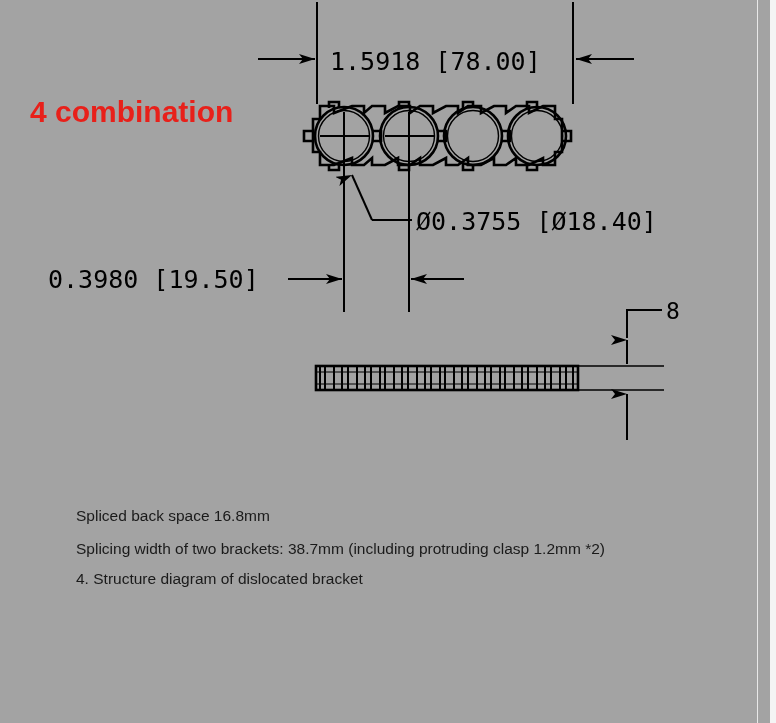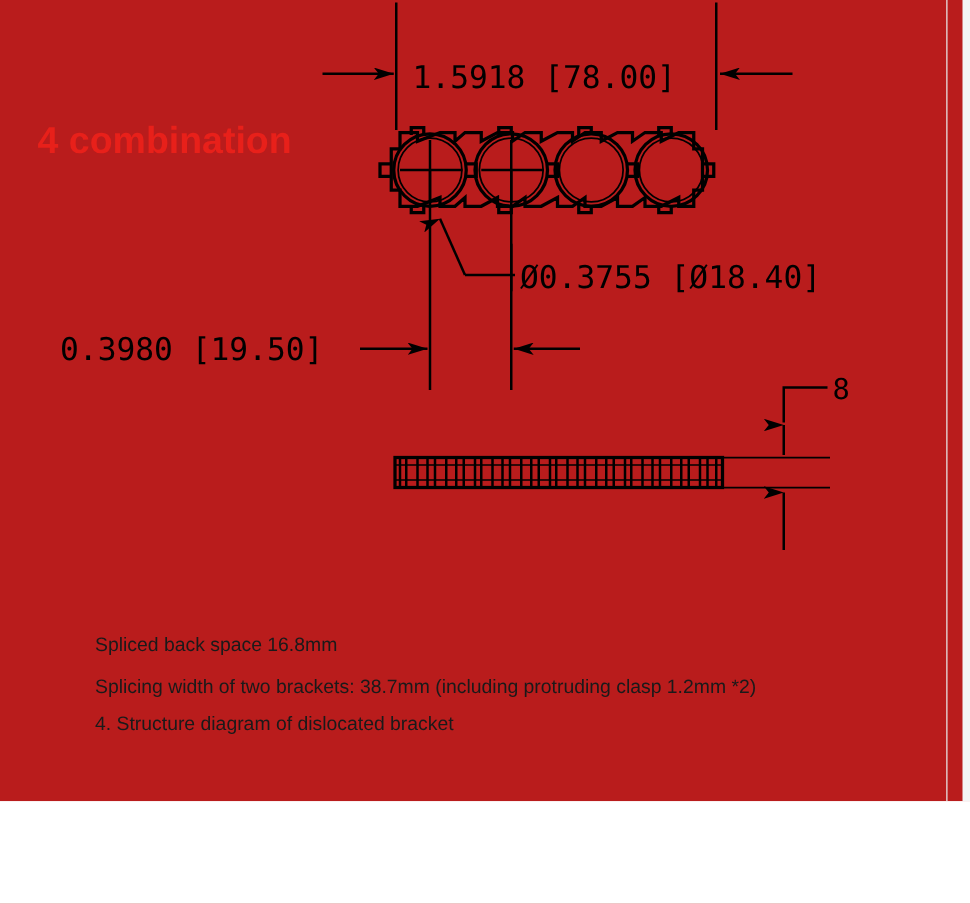--- a/index.html
+++ b/index.html
@@ -7,22 +7,22 @@
     margin: 0;
     padding: 0;
     background: #ffffff;
   }
   body {
     font-family: "Liberation Sans", sans-serif;
   }
   #page {
     position: relative;
     width: 776px;
-    height: 641px;
-    background: #b91c1c;
+    height: 723px;
+    background: #a3a3a3;
     overflow: hidden;
   }
   #drawing-svg {
     position: absolute;
     left: 0;
     top: 0;
     width: 776px;
     height: 723px;
   }
   .dim-text {

